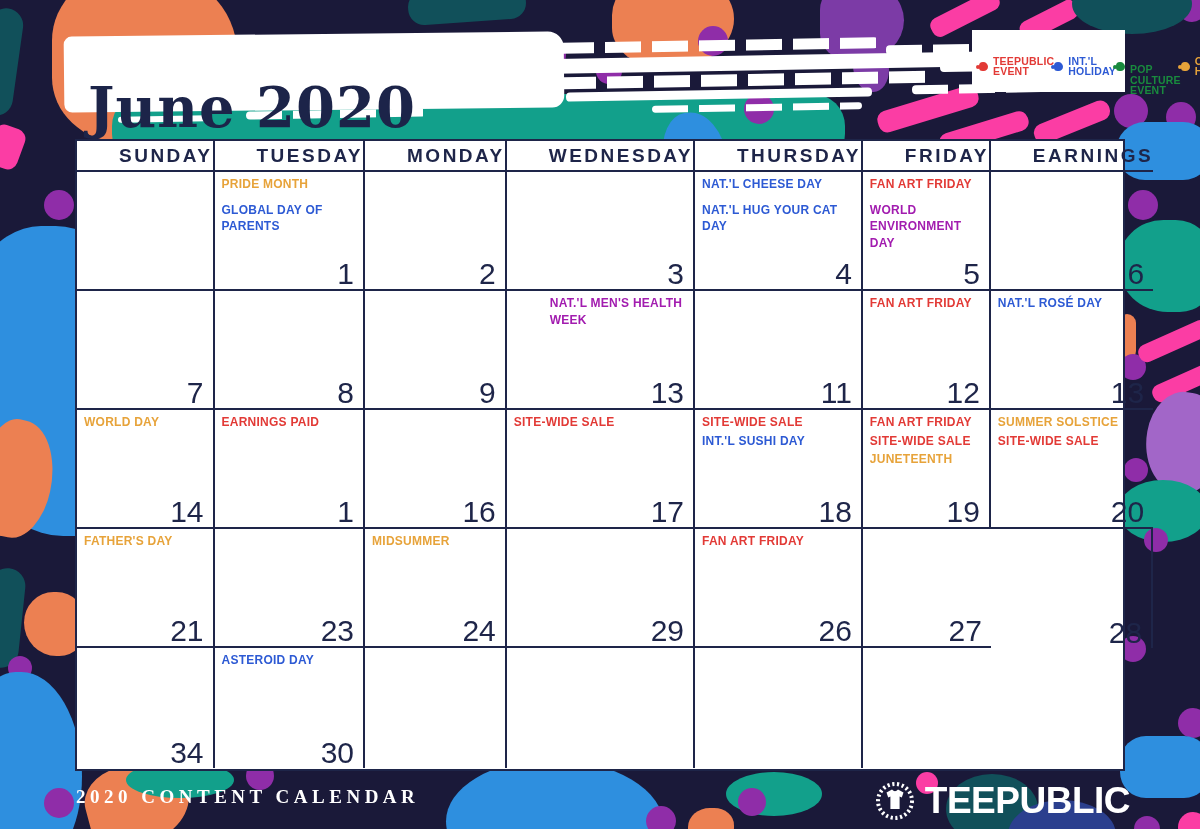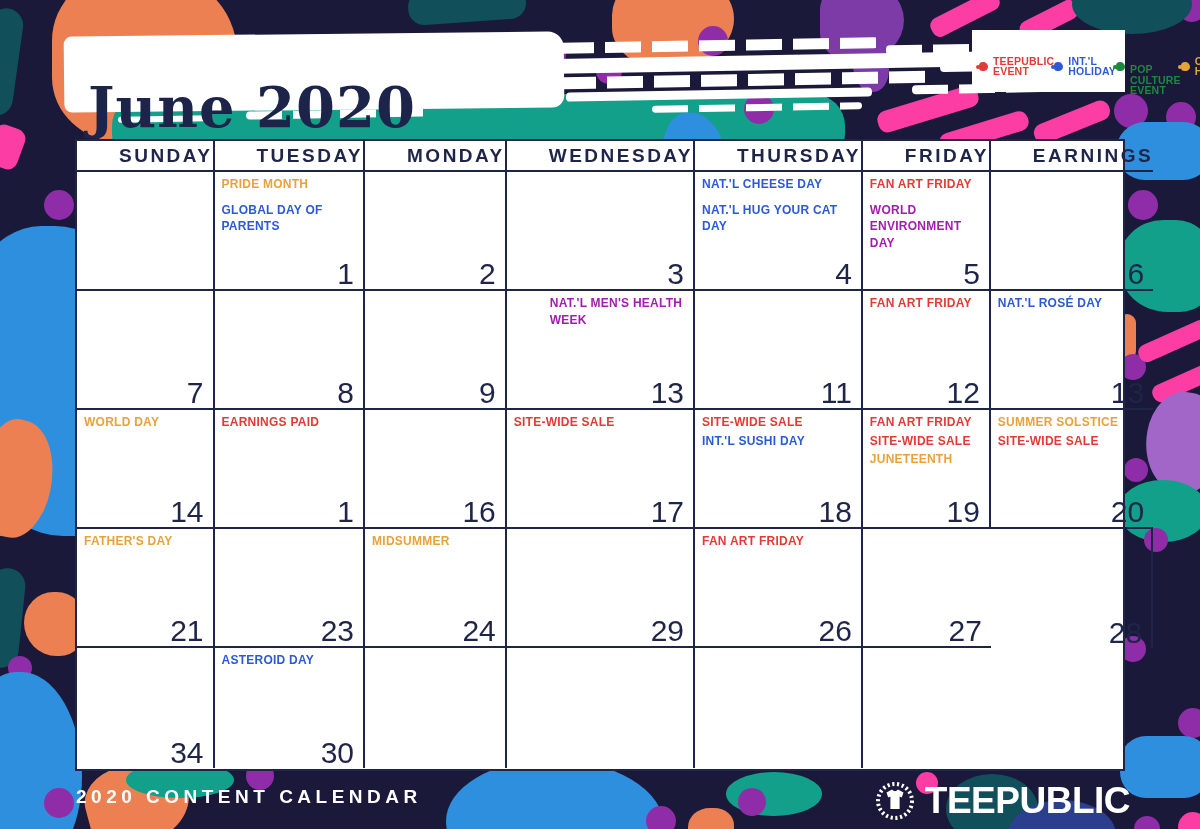--- a/index.html
+++ b/index.html
@@ -34,21 +34,21 @@
   .cell{position:relative;border-right:2px solid #1e2549;border-bottom:2px solid #1e2549;
         box-sizing:border-box;padding:4px 7px 0 7px;overflow:hidden;}
   .last-col{border-right:none!important;}
   .last-row{border-bottom:none!important;}
   .event{font-size:12px;font-weight:700;letter-spacing:0.25px;line-height:1.38;margin:0;}
   .event + .event{margin-top:2px;}
   .event.spaced{margin-top:9px;}
   .day{position:absolute;right:9px;bottom:0;font-size:30px;line-height:1.05;color:#1e2549;}
   
   .footer-label{position:absolute;left:76px;top:786px;color:#fff;font-size:19px;font-weight:600;
-                letter-spacing:4.5px;z-index:6;}
+                letter-spacing:4.5px;z-index:6;font-family:Liberation Serif, serif;}
   .brand{position:absolute;right:70px;top:777px;display:flex;align-items:center;gap:7px;color:#fff;z-index:6;}
   .brand-name{font-size:37px;font-weight:900;letter-spacing:-0.5px;line-height:1;}
 </style>
 </head>
 <body>
 
 <div class="stage">
 
   <div>
     <div class="blob c-dteal" style="left:-16px;top:8px;width:34px;height:108px;border-radius:17px;transform:rotate(8deg);"></div>

